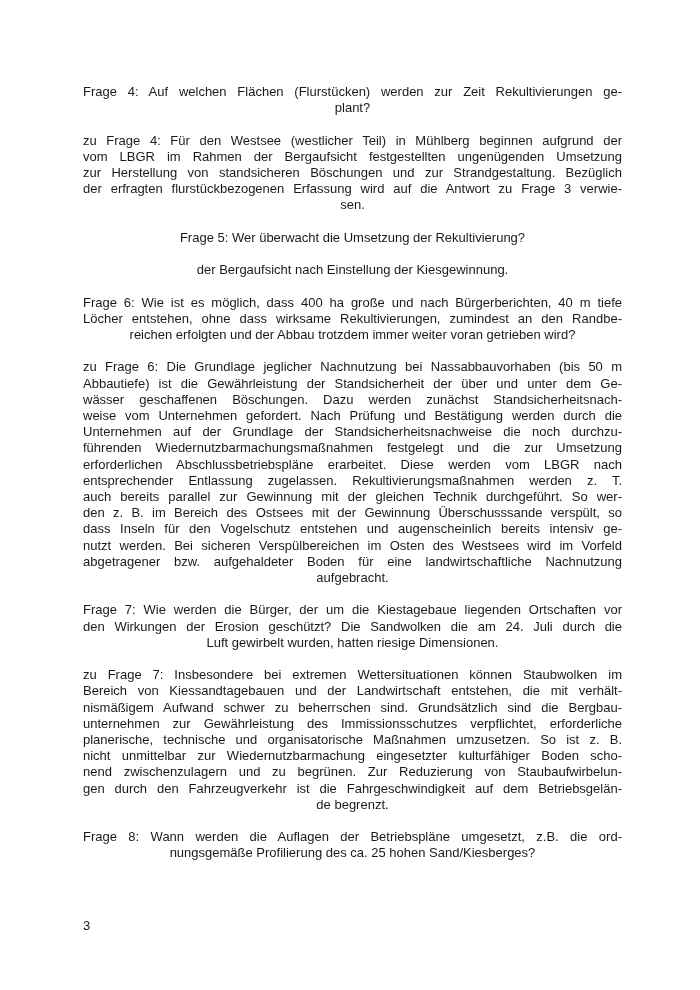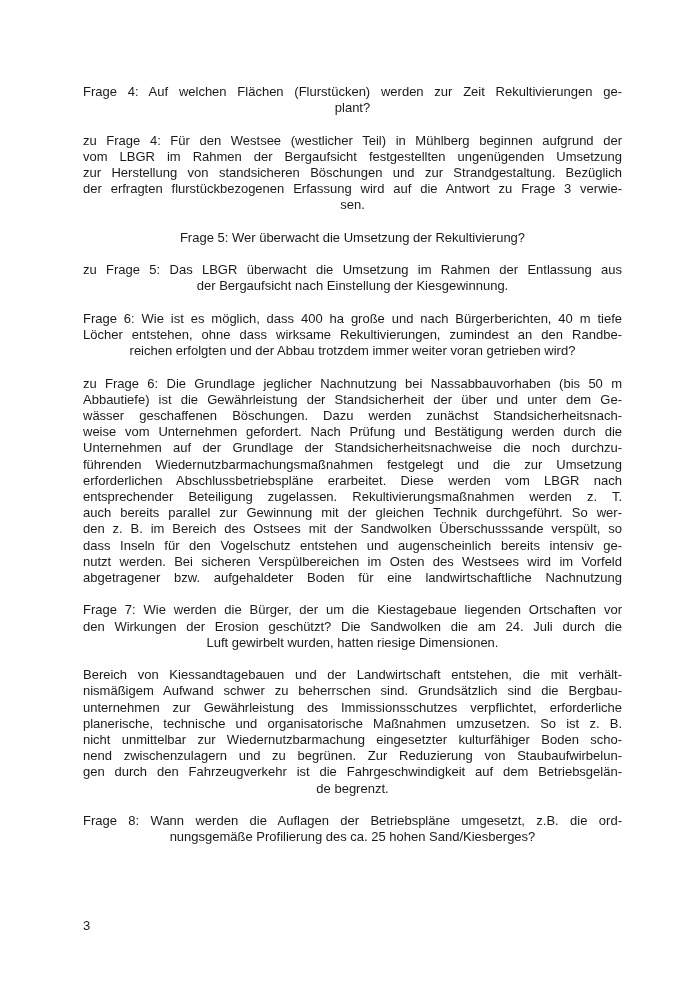--- a/index.html
+++ b/index.html
@@ -61,49 +61,50 @@
         <div class="line just">zu Frage 4: Für den Westsee (westlicher Teil) in Mühlberg beginnen aufgrund der</div>
         <div class="line just">vom LBGR im Rahmen der Bergaufsicht festgestellten ungenügenden Umsetzung</div>
         <div class="line just">zur Herstellung von standsicheren Böschungen und zur Strandgestaltung. Bezüglich</div>
         <div class="line just">der erfragten flurstückbezogenen Erfassung wird auf die Antwort zu Frage 3 verwie-</div>
         <div class="line">sen.</div>
       </div>
       <div class="para">
         <div class="line">Frage 5: Wer überwacht die Umsetzung der Rekultivierung?</div>
       </div>
       <div class="para">
-        <div class="line just">zu Frage 5: Das LBGR überwacht die Umsetzung im Rahmen der Entlassung aus</div>
         <div class="line">der Bergaufsicht nach Einstellung der Kiesgewinnung.</div>
       </div>
       <div class="para">
         <div class="line just">Frage 6: Wie ist es möglich, dass 400 ha große und nach Bürgerberichten, 40 m tiefe</div>
         <div class="line just">Löcher entstehen, ohne dass wirksame Rekultivierungen, zumindest an den Randbe-</div>
         <div class="line">reichen erfolgten und der Abbau trotzdem immer weiter voran getrieben wird?</div>
       </div>
       <div class="para">
         <div class="line just">zu Frage 6: Die Grundlage jeglicher Nachnutzung bei Nassabbauvorhaben (bis 50 m</div>
         <div class="line just">Abbautiefe) ist die Gewährleistung der Standsicherheit der über und unter dem Ge-</div>
         <div class="line just">wässer geschaffenen Böschungen. Dazu werden zunächst Standsicherheitsnach-</div>
         <div class="line just">weise vom Unternehmen gefordert. Nach Prüfung und Bestätigung werden durch die</div>
         <div class="line just">Unternehmen auf der Grundlage der Standsicherheitsnachweise die noch durchzu-</div>
         <div class="line just">führenden Wiedernutzbarmachungsmaßnahmen festgelegt und die zur Umsetzung</div>
         <div class="line just">erforderlichen Abschlussbetriebspläne erarbeitet. Diese werden vom LBGR nach</div>
-        <div class="line just">entsprechender Beteiligung zugelassen. Rekultivierungsmaßnahmen werden z. T.</div>
+        <div class="line just">entsprechender Entlassung zugelassen. Rekultivierungsmaßnahmen werden z. T.</div>
         <div class="line just">auch bereits parallel zur Gewinnung mit der gleichen Technik durchgeführt. So wer-</div>
-        <div class="line just">den z. B. im Bereich des Ostsees mit der Sandwolken Überschusssande verspült, so</div>
+        <div class="line just">den z. B. im Bereich des Ostsees mit der Gewinnung Überschusssande verspült, so</div>
         <div class="line just">dass Inseln für den Vogelschutz entstehen und augenscheinlich bereits intensiv ge-</div>
         <div class="line just">nutzt werden. Bei sicheren Verspülbereichen im Osten des Westsees wird im Vorfeld</div>
         <div class="line just">abgetragener bzw. aufgehaldeter Boden für eine landwirtschaftliche Nachnutzung</div>
+        <div class="line">aufgebracht.</div>
       </div>
       <div class="para">
         <div class="line just">Frage 7: Wie werden die Bürger, der um die Kiestagebaue liegenden Ortschaften vor</div>
         <div class="line just">den Wirkungen der Erosion geschützt? Die Sandwolken die am 24. Juli durch die</div>
         <div class="line">Luft gewirbelt wurden, hatten riesige Dimensionen.</div>
       </div>
       <div class="para">
+        <div class="line just">zu Frage 7: Insbesondere bei extremen Wettersituationen können Staubwolken im</div>
         <div class="line just">Bereich von Kiessandtagebauen und der Landwirtschaft entstehen, die mit verhält-</div>
         <div class="line just">nismäßigem Aufwand schwer zu beherrschen sind. Grundsätzlich sind die Bergbau-</div>
         <div class="line just">unternehmen zur Gewährleistung des Immissionsschutzes verpflichtet, erforderliche</div>
         <div class="line just">planerische, technische und organisatorische Maßnahmen umzusetzen. So ist z. B.</div>
         <div class="line just">nicht unmittelbar zur Wiedernutzbarmachung eingesetzter kulturfähiger Boden scho-</div>
         <div class="line just">nend zwischenzulagern und zu begrünen. Zur Reduzierung von Staubaufwirbelun-</div>
         <div class="line just">gen durch den Fahrzeugverkehr ist die Fahrgeschwindigkeit auf dem Betriebsgelän-</div>
         <div class="line">de begrenzt.</div>
       </div>
       <div class="para">

